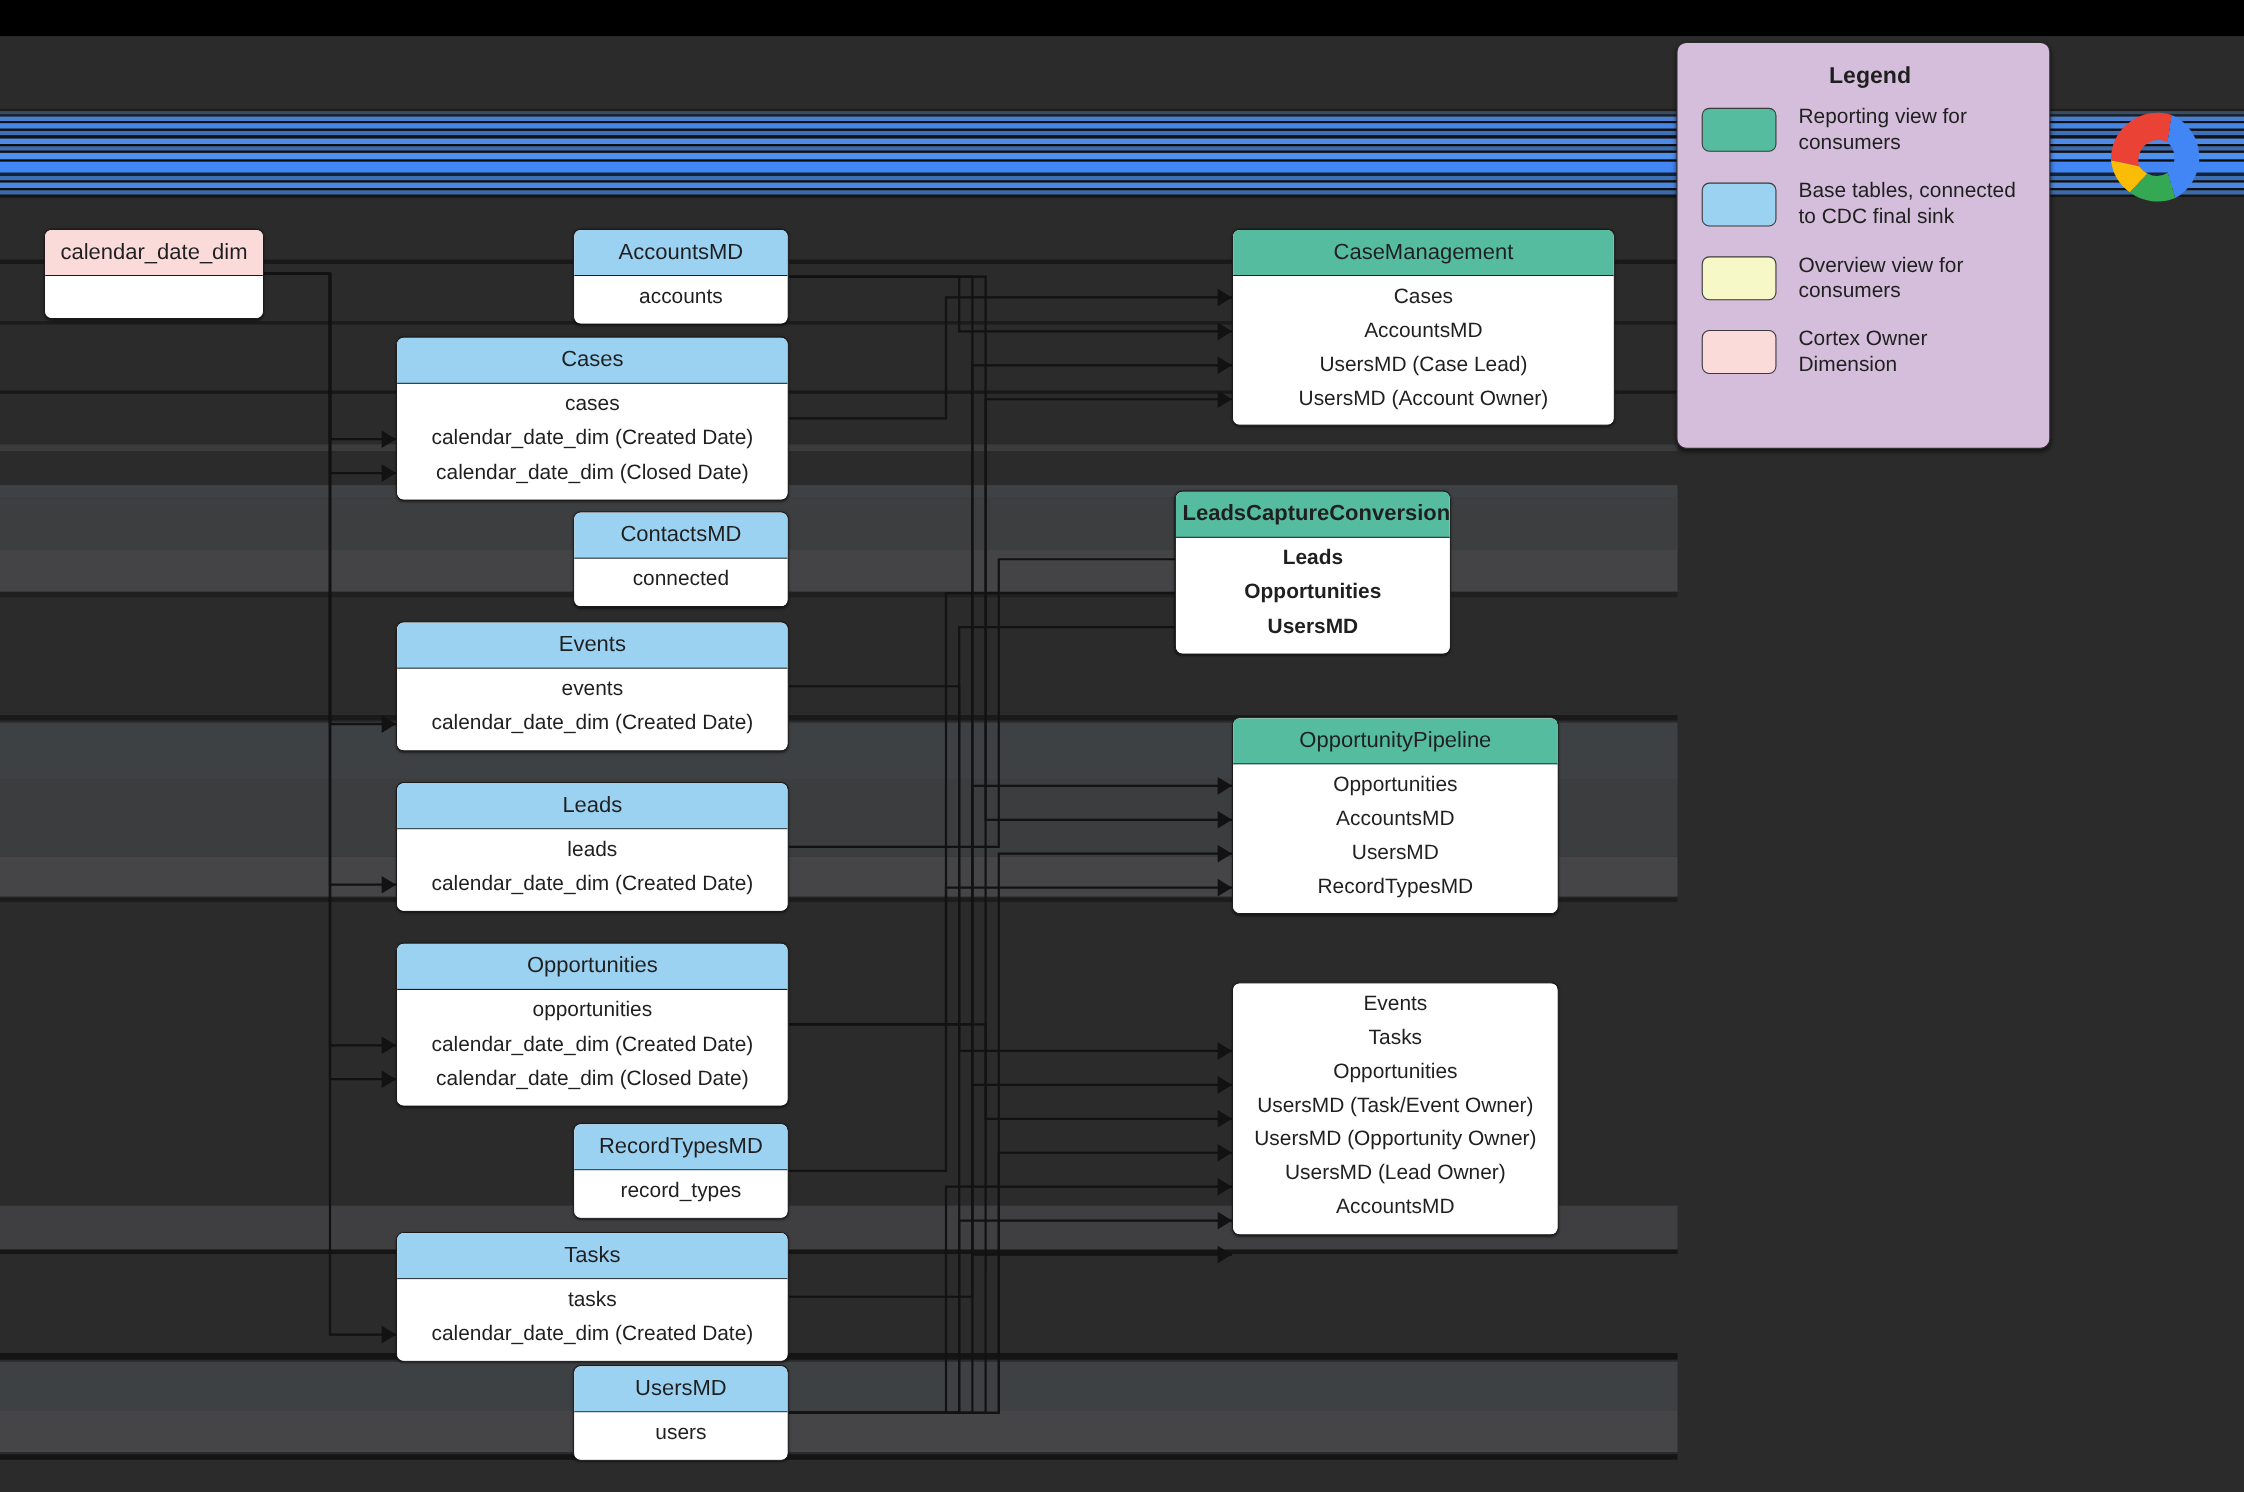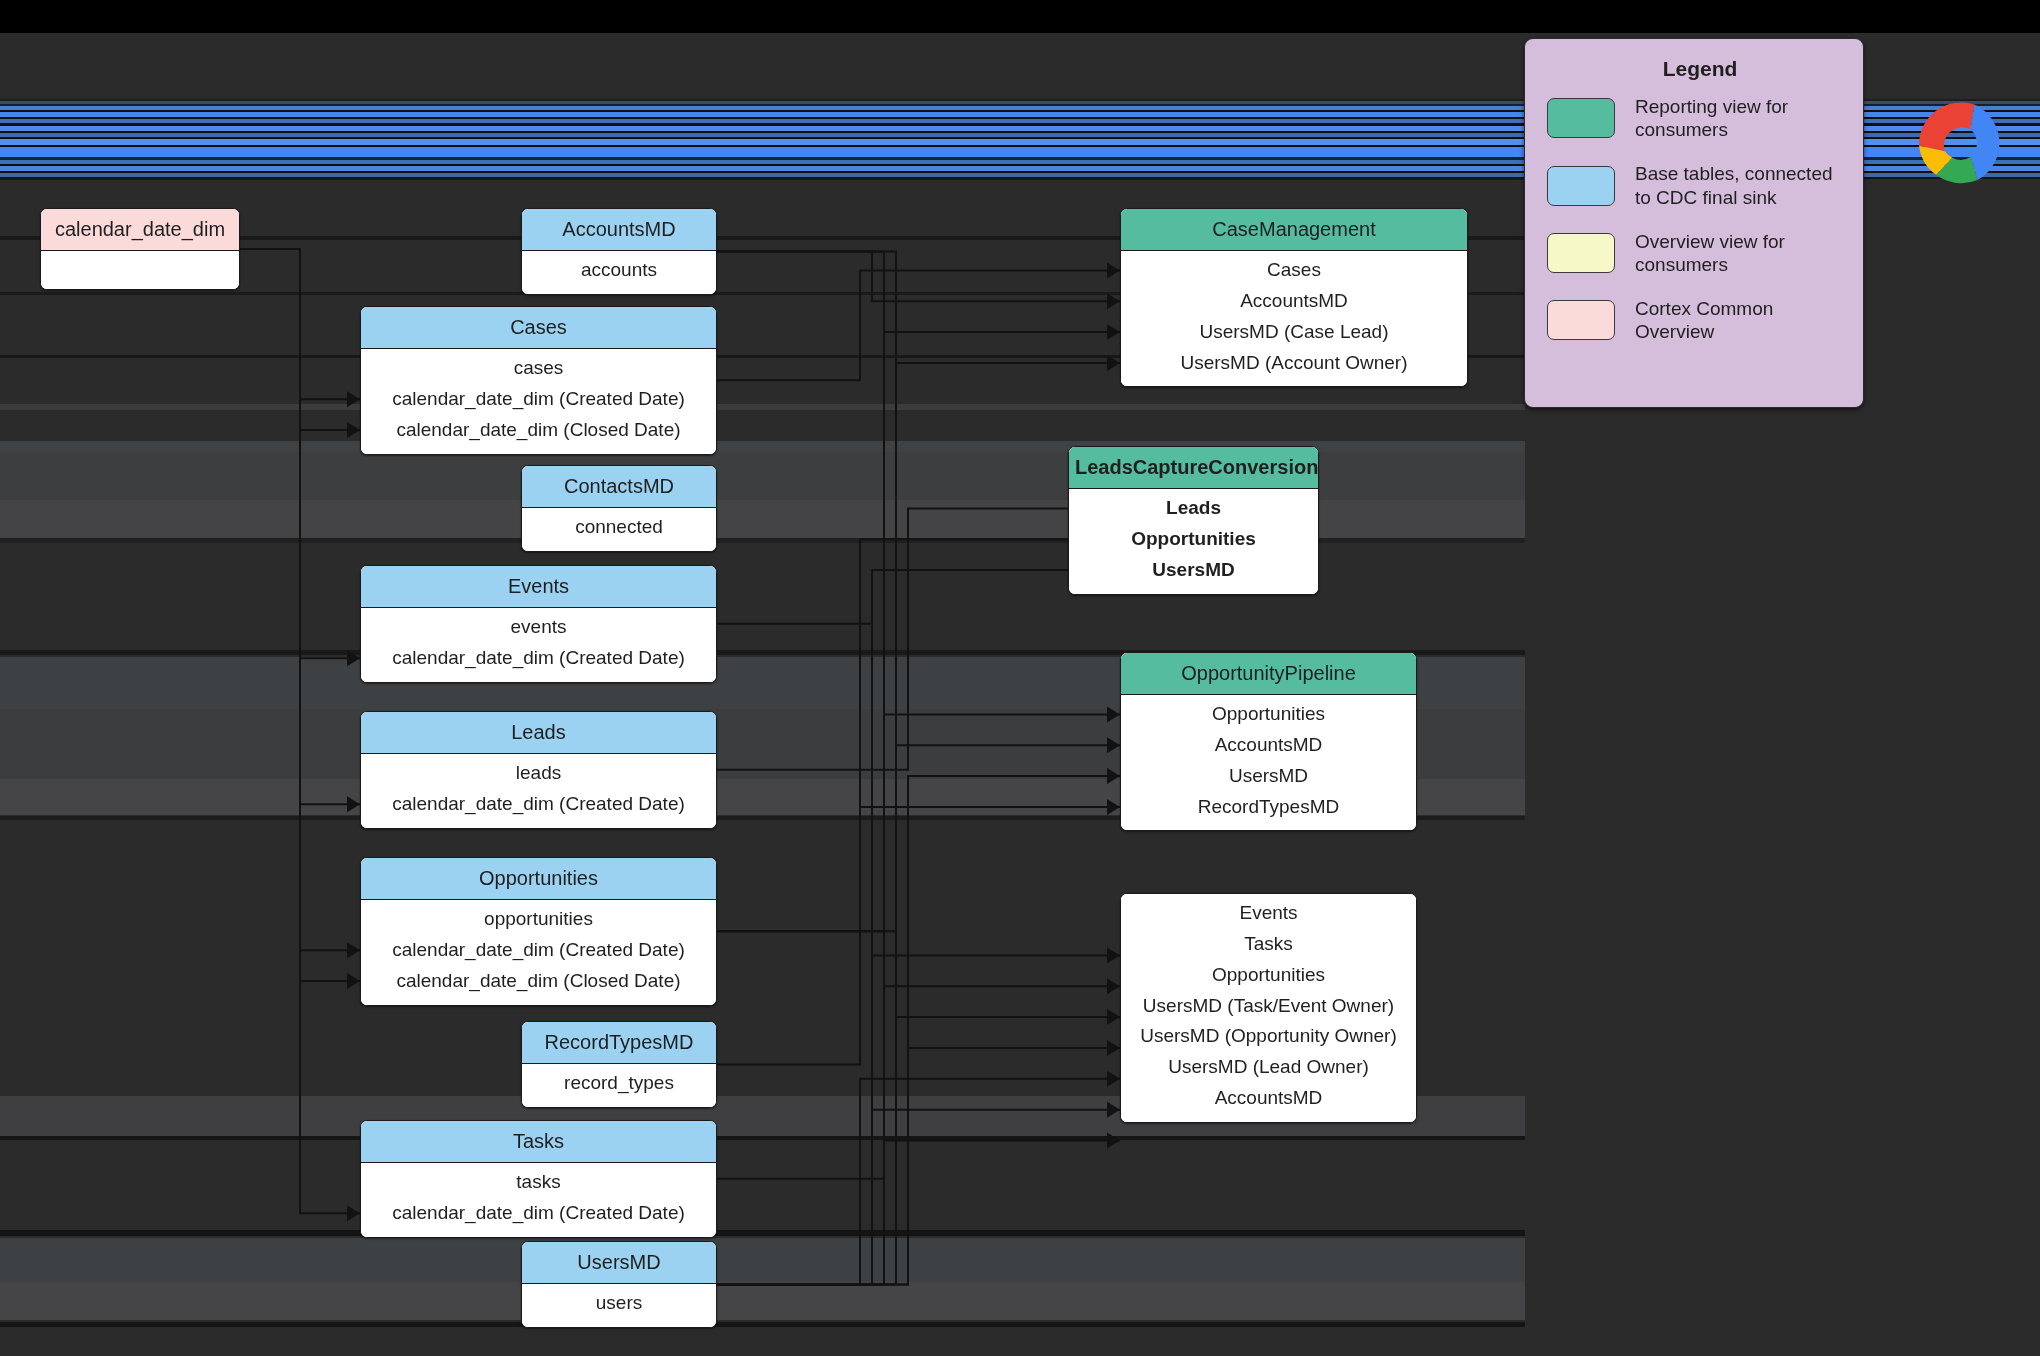--- a/index.html
+++ b/index.html
@@ -292,21 +292,21 @@
         <div class="lrow">
           <div class="lswatch" style="background: rgb(155, 210, 242);"></div>
           <div class="ltext">Base tables, connected to CDC final sink</div>
         </div>
         <div class="lrow">
           <div class="lswatch" style="background: rgb(247, 248, 200);"></div>
           <div class="ltext">Overview view for consumers</div>
         </div>
         <div class="lrow">
           <div class="lswatch" style="background: rgb(251, 218, 218);"></div>
-          <div class="ltext">Cortex Common Overview</div>
+          <div class="ltext">Cortex Owner Dimension</div>
         </div>
       </div>
   </div>
 
   <div id="gclogo" style="left:1905px;top:98px;width:110px;height:95px;">
     <svg viewBox="0 0 120 100" width="110" height="95" aria-hidden="true">
       <g transform="translate(60,52)">
 
         <path d="M -44 -8 A 46 46 0 0 1 22 -44 L 14 -18 A 20 20 0 0 0 -17 2 Z" fill="#ea4335" transform="rotate(-8)"></path>
 

